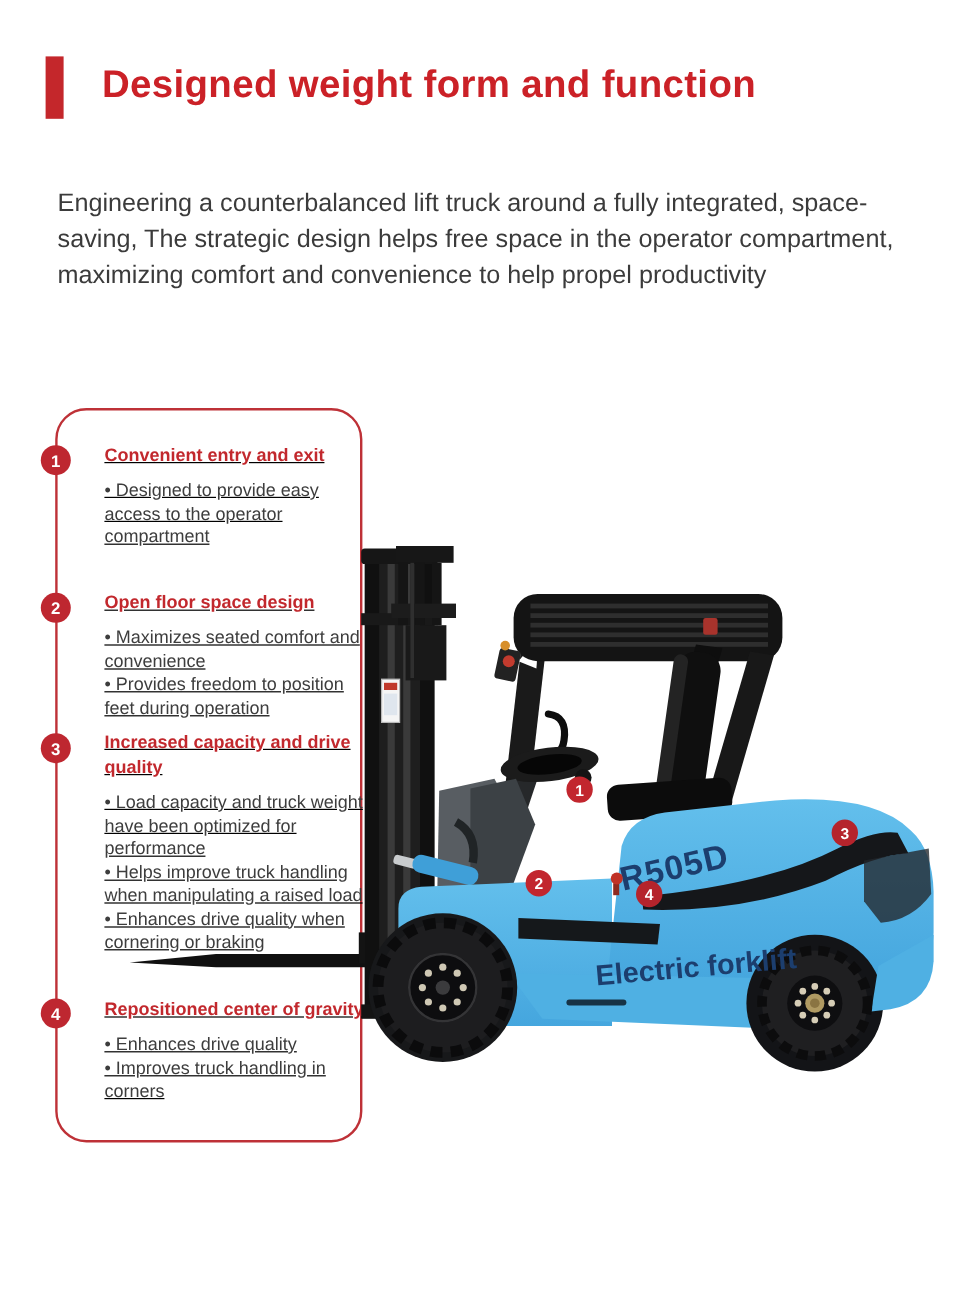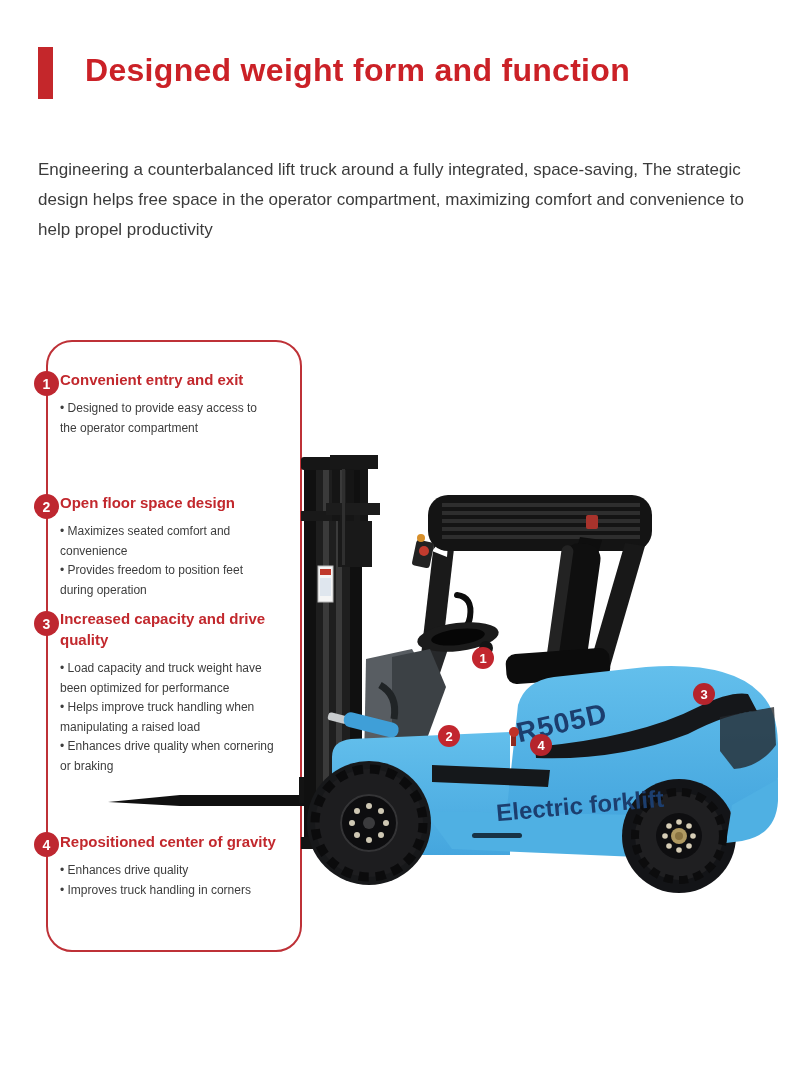--- a/index.html
+++ b/index.html
@@ -1,27 +1,27 @@
 <!DOCTYPE html>
 <html><head>
 <meta charset="utf-8">
 <style>
   html,body{margin:0;padding:0;background:#fff;}
   body{width:800px;height:1086px;position:relative;font-family:"Liberation Sans",sans-serif;overflow:hidden;}
 
   .title-bar{position:absolute;left:38px;top:47px;width:15px;height:52px;background:#C4272B;}
   .page-title{position:absolute;left:85px;top:52px;margin:0;font-size:32px;font-weight:bold;color:#CB2127;letter-spacing:.3px;}
 
-  .intro{position:absolute;left:38px;top:155px;width:714px;margin:0;font-size:17px;line-height:30px;color:#3b3b3b;}
+  .intro{position:absolute;left:48px;top:155px;width:714px;margin:0;font-size:21px;line-height:30px;color:#3b3b3b;}
 
   .features-box{position:absolute;left:46px;top:340px;width:252px;height:608px;border:2px solid #BE3137;border-radius:26px;background:#fff;}
-  .feature{position:absolute;left:12px;width:224px;}
+  .feature{position:absolute;left:39px;width:224px;text-decoration:underline;}
   .feature h3{margin:0 0 9px 0;font-size:15px;line-height:21px;font-weight:bold;color:#C2282D;white-space:nowrap;}
   .feature.wrap-title h3{white-space:normal;}
-  .feature p{margin:0;font-size:12px;line-height:19.5px;color:#3d3d3d;}
+  .feature p{margin:0;font-size:15px;line-height:19.5px;color:#3d3d3d;}
   .feat-1 p{width:200px;}
   .feat-2 p{width:214px;}
   .feat-3 p{width:222px;}
   .feat-4 p{width:224px;}
   .num-badge{position:absolute;left:-14px;width:25px;height:25px;border-radius:50%;background:#BE2730;color:#fff;
              font-size:14px;font-weight:bold;display:flex;align-items:center;justify-content:center;z-index:3;}
 
   .forklift-wrap{position:absolute;left:80px;top:445px;width:700px;height:455px;z-index:2;}
 </style>
 </head>

